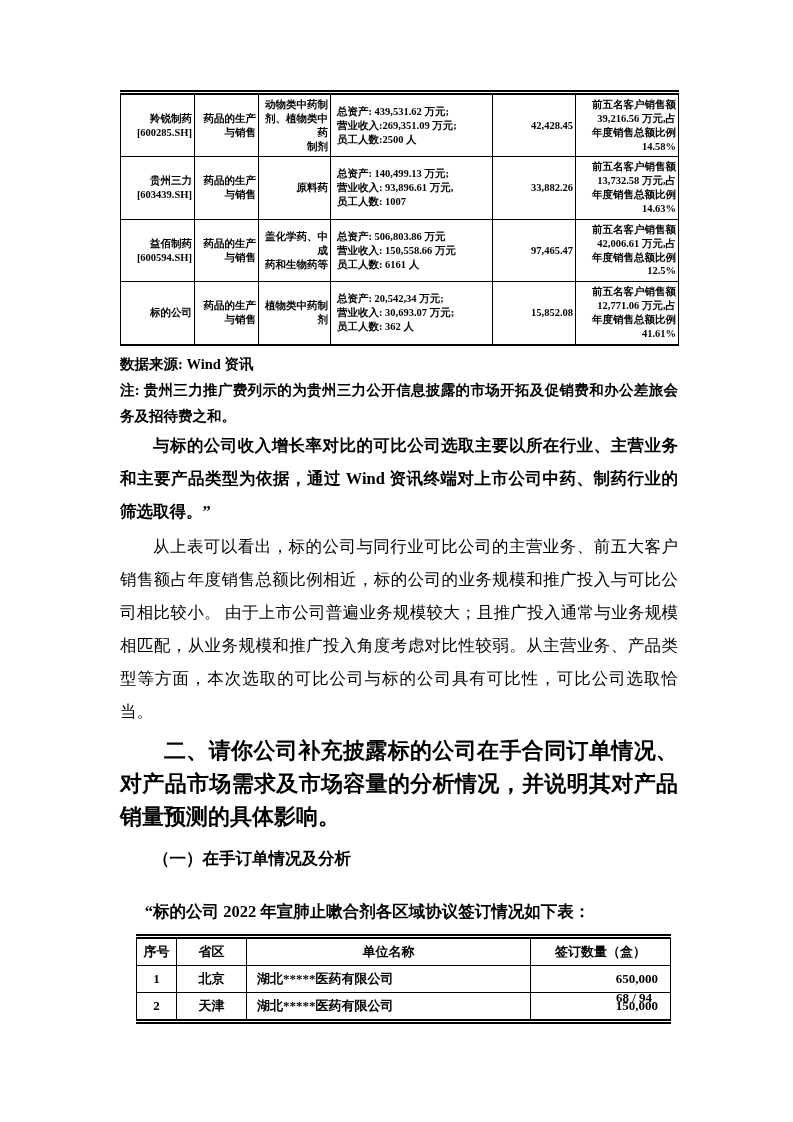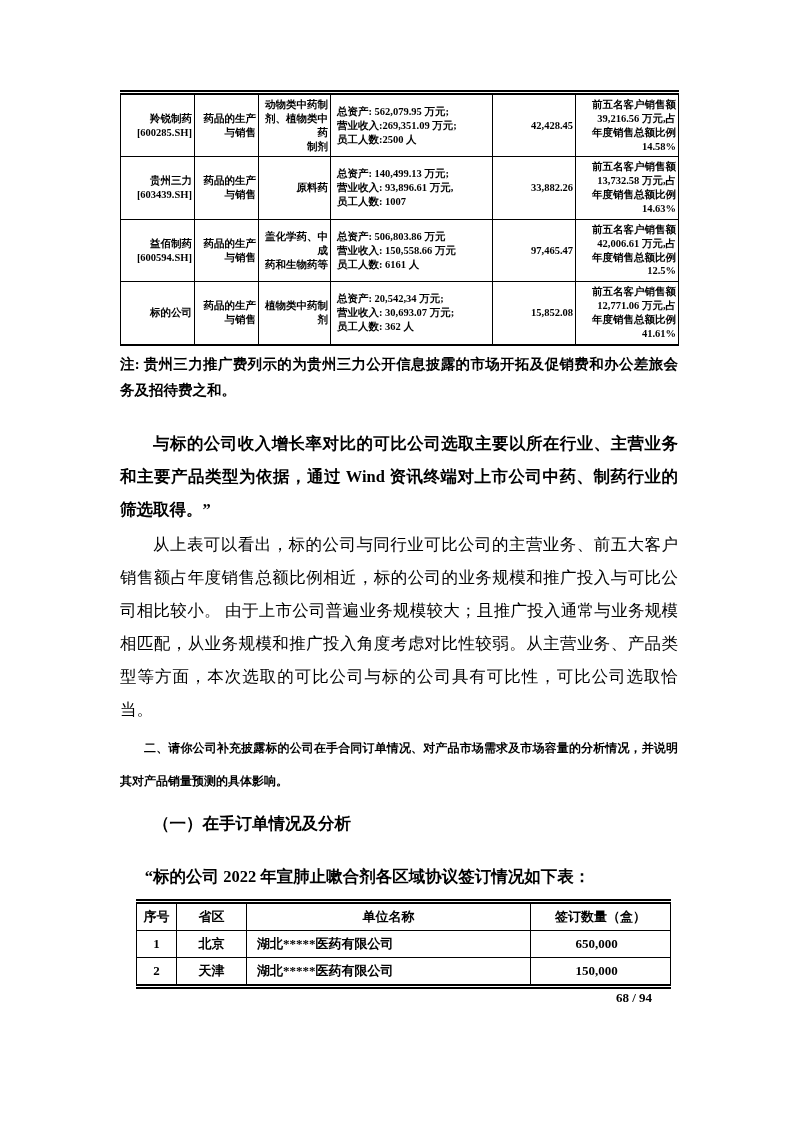--- a/index.html
+++ b/index.html
@@ -35,23 +35,23 @@
     overflow: hidden;
   }
   table.cmp td.fin { text-align: left; padding-left: 6px; }
   
   .notes { margin-top: 5px; font-size: 14.5px; font-weight: bold; line-height: 26px; text-align: justify; }
   .notes p { margin: 0; }
   
   .para  { font-size: 16.5px; line-height: 33px; text-align: justify; text-indent: 2em; }
   .kai   { font-weight: bold; }
   .plain { font-weight: normal; }
-  .p1 { margin-top: 24px; }
+  .p1 { margin-top: 0; }
   .p2 { margin-top: 2px; }
-  .heading { margin-top: 6px; font-size: 12px; font-weight: bold; line-height: 33px; text-align: justify; text-indent: 2em; }
+  .heading { margin-top: 6px; font-size: 22px; font-weight: bold; line-height: 33px; text-align: justify; text-indent: 2em; }
   .subheading { margin-top: 9px; font-size: 16.5px; font-weight: bold; line-height: 33px; text-indent: 2em; }
   .p3 { margin-top: 5px; }
   .p4 { margin-top: 20px; text-indent: 1.5em; }
   
   table.orders {
     margin-top: 6px;
     margin-left: 16px;
     width: 534px;
     border-collapse: collapse;
     table-layout: fixed;
@@ -64,21 +64,21 @@
   }
   table.orders th, table.orders td {
     border: 1.5px solid #000;
     padding: 4px 4px;
     vertical-align: middle;
     overflow: hidden;
   }
   table.orders th { text-align: center; font-weight: bold; }
   table.orders td.c { text-align: center; }
   table.orders td.l { text-align: left; padding-left: 10px; }
-  table.orders td.r { text-align: center; padding-right: 12px; }
+  table.orders td.r { text-align: right; padding-right: 12px; }
   
   .page-number {
     position: absolute;
     top: 990px; right: 141px;
     font-size: 13px;
     font-weight: bold;
   }
 </style>
 </head>
 <body>
@@ -96,21 +96,21 @@
     </colgroup>
     <tbody>
       <tr>
         <td>羚锐制药
 [600285.SH]</td>
         <td>药品的生产
 与销售</td>
         <td>动物类中药制
 剂、植物类中药
 制剂</td>
-        <td class="fin">总资产: 562,079.95 万元;
+        <td class="fin">总资产: 439,531.62 万元;
 营业收入:269,351.09 万元;
 员工人数:2500 人</td>
         <td>42,428.45</td>
         <td>前五名客户销售额
 39,216.56 万元,占
 年度销售总额比例
 14.58%</td>
       </tr>
       <tr>
         <td>贵州三力
@@ -154,20 +154,21 @@
         <td>15,852.08</td>
         <td>前五名客户销售额
 12,771.06 万元,占
 年度销售总额比例
 41.61%</td>
       </tr>
     </tbody>
   </table>
 
   <div class="notes">
+    <p>数据来源: Wind 资讯</p>
     <p>注: 贵州三力推广费列示的为贵州三力公开信息披露的市场开拓及促销费和办公差旅会务及招待费之和。</p>
   </div>
 
   <p class="para kai p1">与标的公司收入增长率对比的可比公司选取主要以所在行业、主营业务和主要产品类型为依据，通过 Wind 资讯终端对上市公司中药、制药行业的筛选取得。”</p>
   <p class="para plain p2">从上表可以看出，标的公司与同行业可比公司的主营业务、前五大客户销售额占年度销售总额比例相近，标的公司的业务规模和推广投入与可比公司相比较小。 由于上市公司普遍业务规模较大；且推广投入通常与业务规模相匹配，从业务规模和推广投入角度考虑对比性较弱。从主营业务、产品类型等方面，本次选取的可比公司与标的公司具有可比性，可比公司选取恰当。</p>
 
   <p class="heading">二、请你公司补充披露标的公司在手合同订单情况、对产品市场需求及市场容量的分析情况，并说明其对产品销量预测的具体影响。</p>
   <p class="subheading">（一）在手订单情况及分析</p>
 
   <p class="para kai p4">“标的公司 2022 年宣肺止嗽合剂各区域协议签订情况如下表：</p>

